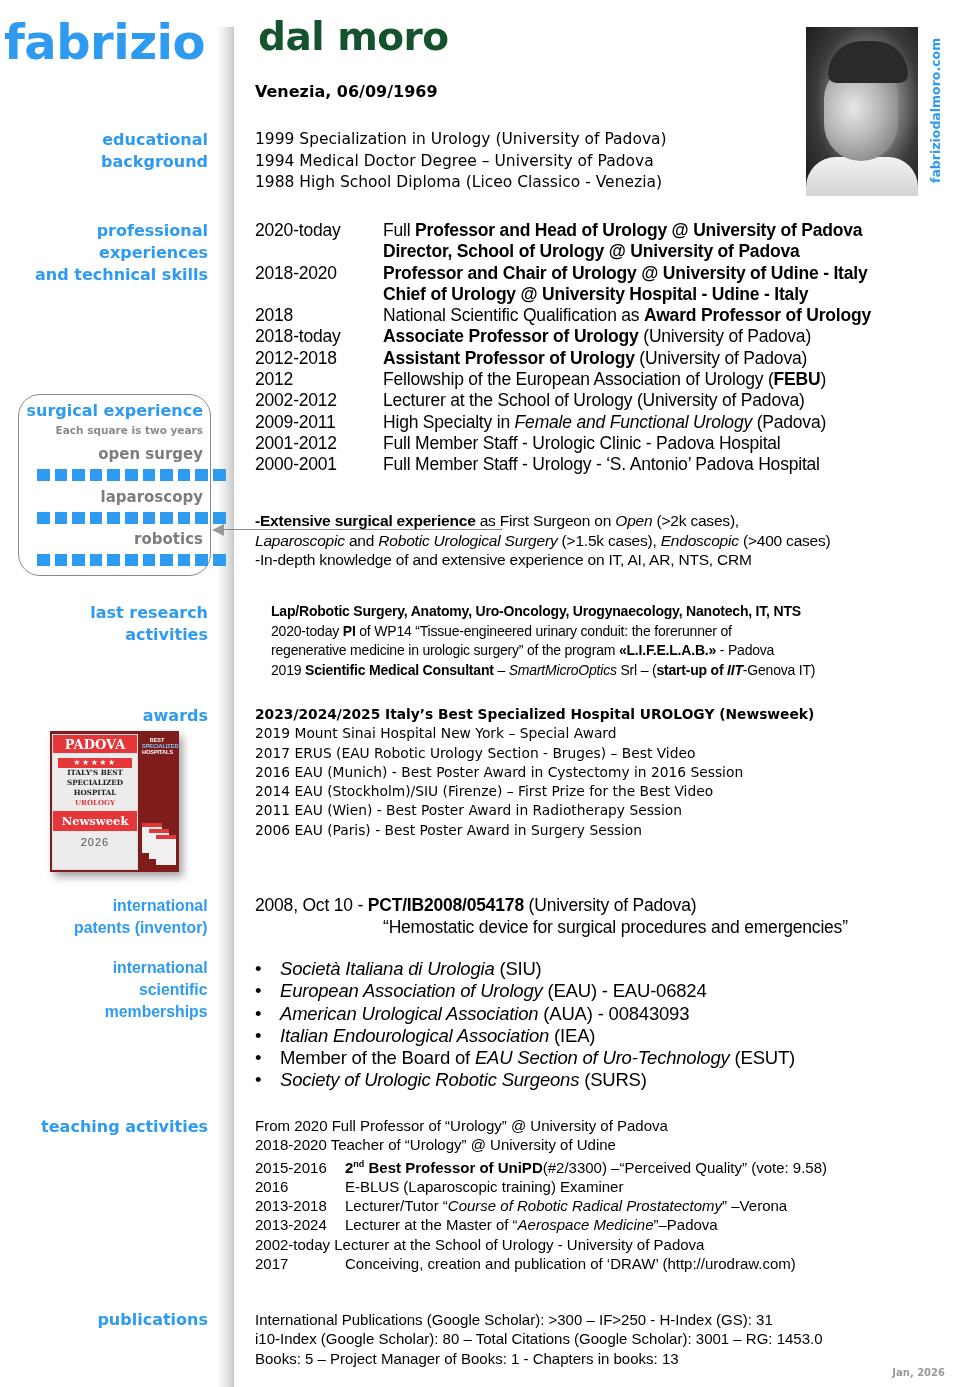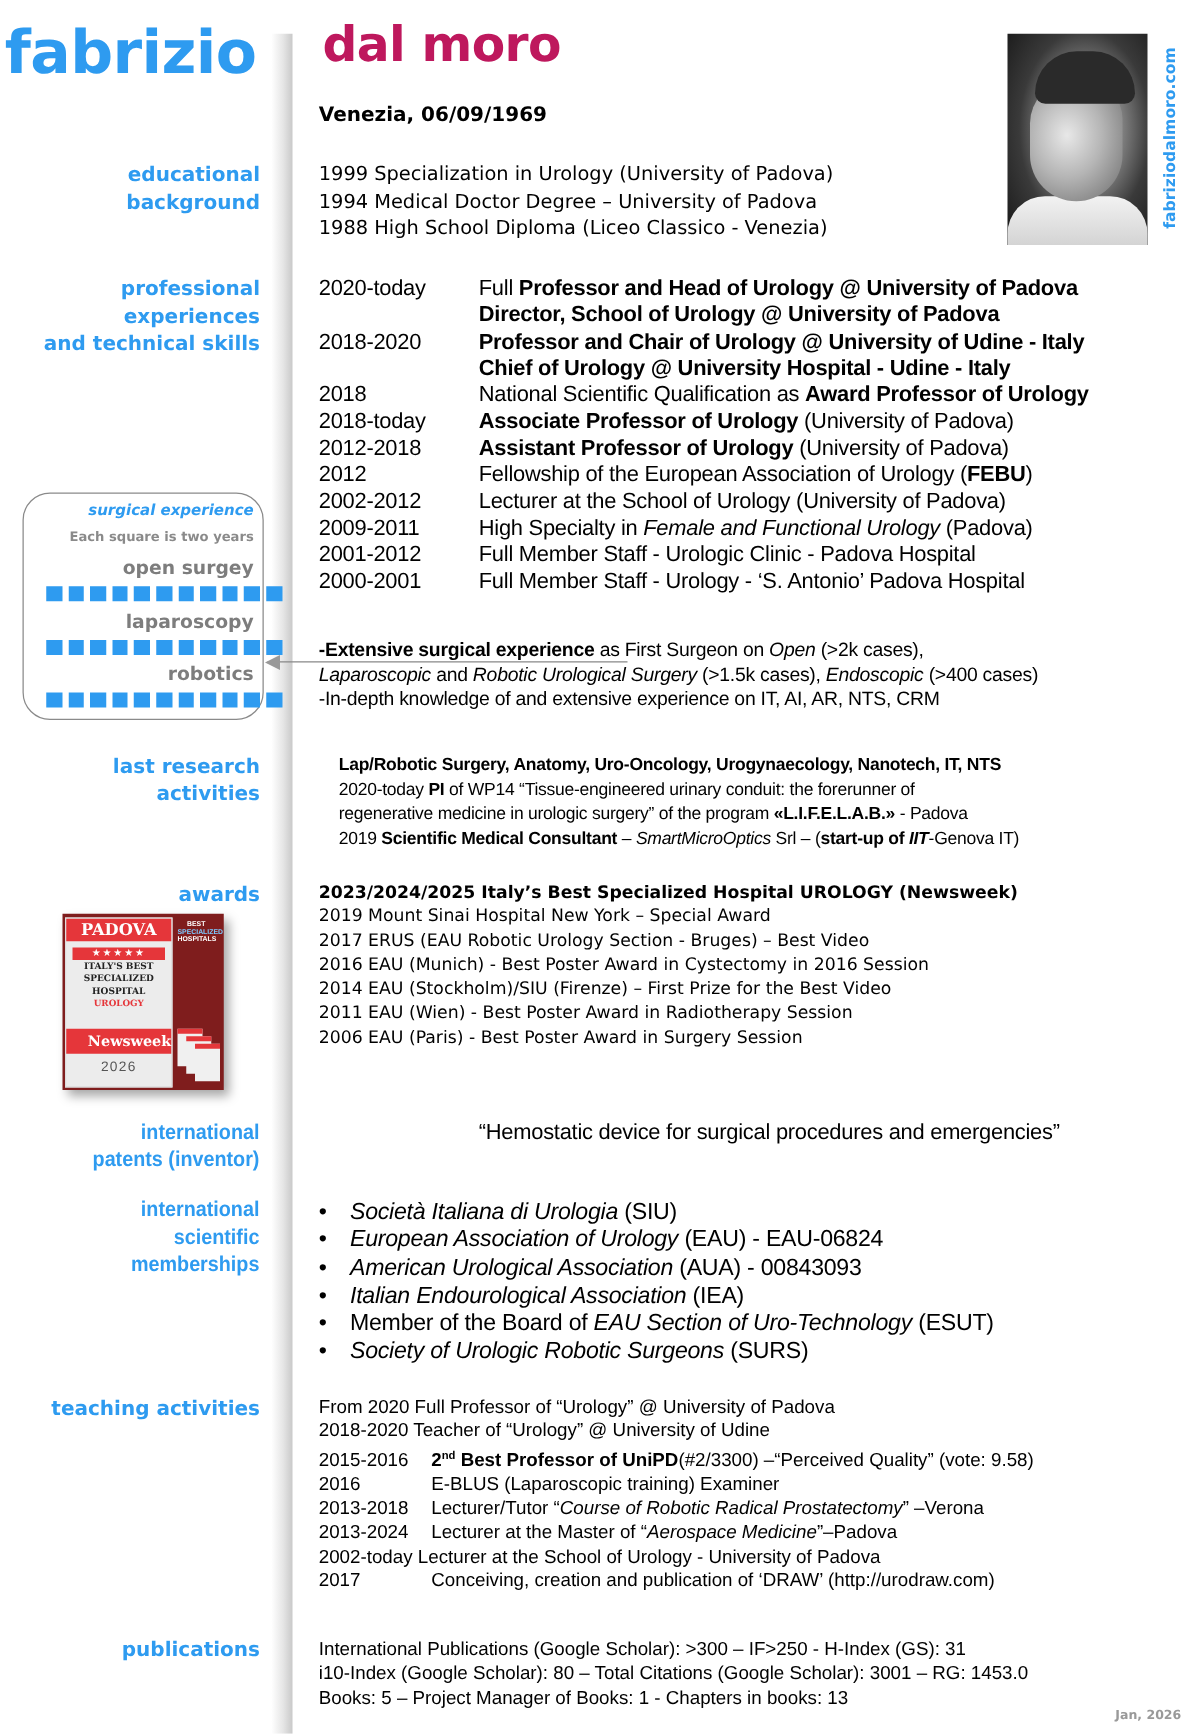--- a/index.html
+++ b/index.html
@@ -9,21 +9,21 @@
     }
     .divider {
       position: absolute; left: 217px; top: 27px; width: 17px; height: 1360px;
       background: linear-gradient(to right, #ffffff 0%, #e6e6e6 55%, #c9c9c9 100%);
     }
     .first-name {
       position: absolute; right: 755px; top: 14px; color: #2e9bf0;
       font-family: "DejaVu Sans", sans-serif; font-weight: bold; font-size: 48px; letter-spacing: -0.5px;
     }
     .last-name {
-      position: absolute; left: 258px; top: 14px; color: #be185d;
+      position: absolute; left: 258px; top: 14px; color: #14532d;
       font-family: "DejaVu Sans", sans-serif; font-weight: bold; font-size: 39px; letter-spacing: -0.5px; text-align: right;
     }
     .birth { position: absolute; left: 255px; top: 82px; font-size: 16px; font-weight: bold; font-family: "DejaVu Sans", sans-serif; }
     .photo {
       position: absolute; left: 806px; top: 27px; width: 112px; height: 169px;
       background: radial-gradient(ellipse at 55% 45%, #c8c8c8 0%, #8e8e8e 30%, #3a3a3a 60%, #151515 100%);
       overflow: hidden;
     }
     .photo .hair { position:absolute; left: 22px; top: 14px; width: 80px; height: 42px; border-radius: 40px 40px 10px 10px; background:#2a2a2a; }
     .photo .face { position:absolute; left: 18px; top: 38px; width: 74px; height: 96px; border-radius: 40px 36px 44px 44px; background: radial-gradient(ellipse at 40% 45%, #e8e8e8 0%, #b5b5b5 45%, #6a6a6a 100%); }
@@ -40,40 +40,40 @@
     .section { position: absolute; left: 255px; }
     .edu { font-family: "DejaVu Sans", sans-serif; font-size: 15.5px; line-height: 21.5px; }
     .exp-row { display: flex; font-size: 17.5px; line-height: 21.3px; letter-spacing: -0.2px; }
     .exp-row .year { width: 128px; flex-shrink: 0; }
     .exp-row .desc { white-space: nowrap; }
     b { font-weight: bold; }
     .surg-box {
       position: absolute; left: 18px; top: 394px; width: 193px; height: 182px;
       border: 1.5px solid #8a8a8a; border-radius: 22px; box-sizing: border-box;
     }
-    .surg-title { position: absolute; right: 7px; top: 6px; color: #2e9bf0; font-weight: bold; font-size: 12px; font-family: "DejaVu Sans", sans-serif; white-space: nowrap; font-style: italic; }
+    .surg-title { position: absolute; right: 7px; top: 6px; color: #2e9bf0; font-weight: bold; font-size: 16px; font-family: "DejaVu Sans", sans-serif; white-space: nowrap; }
     .surg-sub { position: absolute; right: 7px; top: 29px; color: #8a8a8a; font-weight: bold; font-size: 10.5px; font-family: "DejaVu Sans", sans-serif; white-space: nowrap; }
     .surg-type { position: absolute; right: 7px; color: #7d7d7d; font-weight: bold; font-size: 15px; font-family: "DejaVu Sans", sans-serif; }
     .squares { position: absolute; left: 18px; display: flex; gap: 5px; }
     .sq { width: 12.6px; height: 12px; background: #2e9bf0; }
     .arrow-line { position: absolute; left: 214px; top: 529px; width: 288px; height: 1.2px; background: #888; }
     .arrow-head { position: absolute; left: 212px; top: 524px; width: 0; height: 0; border-top: 6px solid transparent; border-bottom: 6px solid transparent; border-right: 12px solid #999; }
     .surg-text { font-size: 15.5px; line-height: 19.5px; white-space: nowrap; letter-spacing: -0.2px; }
     .research { font-size: 14px; line-height: 19.5px; white-space: nowrap; letter-spacing: -0.2px; margin-left: 16px; }
     .awards { font-family: "DejaVu Sans", sans-serif; font-size: 13.8px; line-height: 19.3px; white-space: nowrap; }
     .badge {
       position: absolute; left: 50px; top: 731px; width: 129px; height: 141px;
       background: #7f1d1d; box-shadow: 4px 5px 8px rgba(0,0,0,0.35);
     }
     .badge .card { position: absolute; left: 2px; top: 3px; width: 84px; height: 134px; background: #ececec; border: 1px solid #ddd; }
     .badge .hdr { background: #e5363a; color: #fff; text-align: center; font-family: "DejaVu Serif", serif; font-weight: bold; font-size: 13px; padding: 2px 0 1px; }
     .badge .stars { margin: 5px 5px 0; background: #e5363a; color: #fff; text-align: center; font-size: 8px; letter-spacing: 1.5px; line-height: 10px; }
     .badge .line { text-align: center; font-family: "DejaVu Serif", serif; font-weight: bold; font-size: 7.2px; line-height: 10px; color: #222; }
     .badge .uro { color: #e5363a; font-size: 7px; }
-    .badge .nw { margin: 15px 0 0; background: #e5363a; color: #fff; font-family: "DejaVu Serif", serif; font-weight: bold; font-size: 11.5px; text-align: right; padding: 3px 0; }
+    .badge .nw { margin: 3px 0 0; background: #e5363a; color: #fff; font-family: "DejaVu Serif", serif; font-weight: bold; font-size: 11.5px; text-align: center; padding: 3px 0; }
     .badge .yr { text-align: center; color: #555; font-size: 11px; margin-top: 5px; letter-spacing: 1px; }
     .badge .side-logo { position: absolute; left: 92px; top: 6px; width: 30px; color: #fff; font-size: 5.5px; font-weight: bold; line-height: 6px; text-align: center; }
     .badge .side-logo .acc { color: #7cc9ff; }
     .badge .mini { position: absolute; width: 20px; height: 26px; background: #f0f0f0; border-top: 4px solid #e5363a; }
     .patent { font-size: 17.5px; line-height: 22px; white-space: nowrap; letter-spacing: -0.2px; }
     .members { font-size: 18.5px; line-height: 22.3px; white-space: nowrap; letter-spacing: -0.2px; }
     .members .bullet { display: inline-block; width: 25px; }
     .teaching { font-size: 15px; line-height: 19.3px; white-space: nowrap; }
     .teaching .tyr { display: inline-block; width: 90px; }
     .pubs { font-size: 15px; line-height: 19.3px; white-space: nowrap; }
@@ -255,20 +255,21 @@
   <div>2014 EAU (Stockholm)/SIU (Firenze) – First Prize for the Best Video</div>
   <div>2011 EAU (Wien) - Best Poster Award in Radiotherapy Session</div>
   <div>2006 EAU (Paris) - Best Poster Award in Surgery Session</div>
 </div>
 
 <div class="label narrow" style="top:895px;">
   <div>international</div>
   <div>patents (inventor)</div>
 </div>
 <div class="section patent" style="top:894px;">
+  <div><span>2008, Oct 10 - </span><b>PCT/IB2008/054178</b><span> (University of Padova)</span></div>
   <div style="padding-left:128px;">“Hemostatic device for surgical procedures and emergencies”</div>
 </div>
 
 <div class="label narrow" style="top:957px;">
   <div>international</div>
   <div>scientific</div>
   <div>memberships</div>
 </div>
 <div class="section members" style="top:958px;" id="members-list">
     <div><span class="bullet">•</span><i>Società Italiana di Urologia</i><span> (SIU)</span></div>

